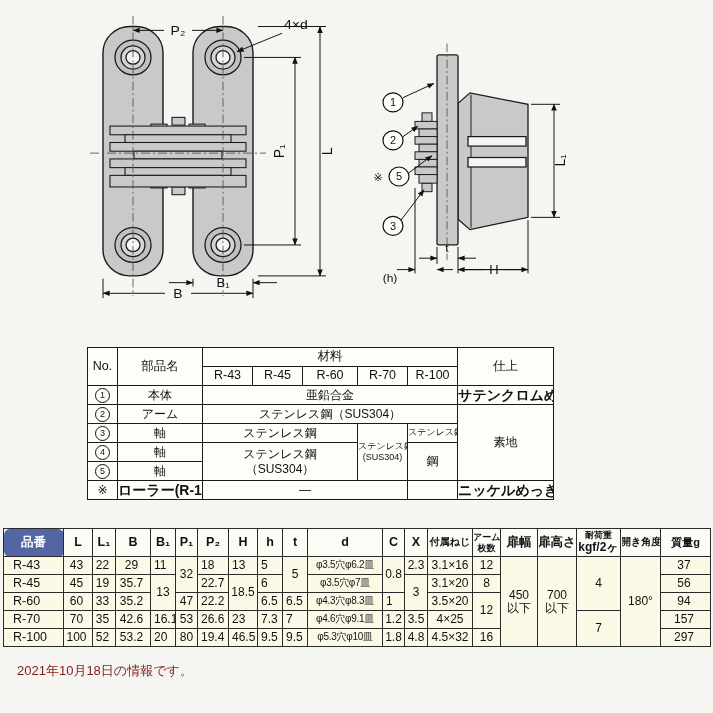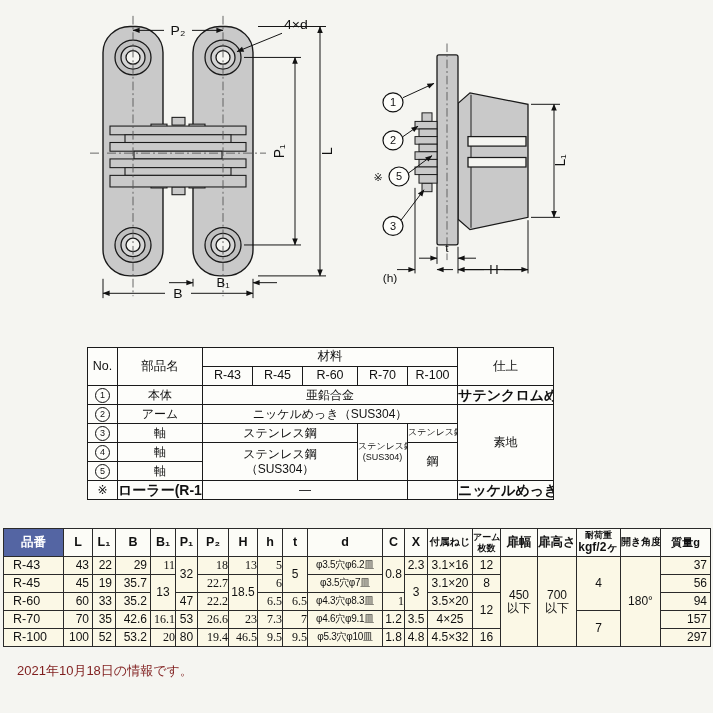--- a/index.html
+++ b/index.html
@@ -28,25 +28,25 @@
   .fs9{font-size:9px;line-height:1.15;}
   
   .spec{
     position:absolute;left:3px;top:528px;width:708px;table-layout:fixed;
     font-size:12px;background:#fbf8e6;
   }
   .spec th,.spec td{
     border:1px solid #2a2a2a;text-align:center;vertical-align:middle;
     padding:0;height:17px;overflow:hidden;white-space:nowrap;line-height:1.05;
   }
-  .spec thead th{background:#fcfcf7;font-weight:bold;height:27px;font-size:12.5px;}
+  .spec thead th{background:#fcfcf7;font-weight:bold;height:27px;font-size:12.5px;border-radius:6px;}
   .spec thead th.model-h{background:#5465a3;color:#fff;}
   .spec td.model{text-align:left;padding-left:9px;font-size:12.5px;}
-  .spec td.ar{text-align:right;padding-right:3px;}
-  .spec td.al{text-align:right;padding-left:3px;font-family:Liberation Serif, serif;}
+  .spec td.ar{text-align:center;padding-right:3px;}
+  .spec td.al{text-align:left;padding-left:3px;}
   .spec td.dcol{font-size:10px;letter-spacing:-0.3px;}
   .h2l{display:block;font-size:9px;line-height:1.15;font-weight:bold;}
   .h2lb{display:block;font-size:12px;line-height:1.15;font-weight:bold;}
   .stack2 span{display:block;line-height:1.2;}
   
   .footer{position:absolute;left:17px;top:662px;font-size:13px;color:#7f1d1d;}
 </style>
 </head>
 <body>
 
@@ -213,21 +213,21 @@
   <tbody>
     <tr>
       <td><span class="circ">1</span></td>
       <td>本体</td>
       <td colspan="5">亜鉛合金</td>
       <td class="fs10">サテンクロムめっき</td>
     </tr>
     <tr>
       <td><span class="circ">2</span></td>
       <td>アーム</td>
-      <td colspan="5">ニッケルめっき（SUS304）</td>
+      <td colspan="5">ステンレス鋼（SUS304）</td>
       <td rowspan="4">素地</td>
     </tr>
     <tr>
       <td><span class="circ">3</span></td>
       <td>軸</td>
       <td colspan="3">ステンレス鋼</td>
       <td rowspan="3" class="fs9 stack2">
         <span>ステンレス鋼</span>
         <span>(SUS304)</span>
       </td>

